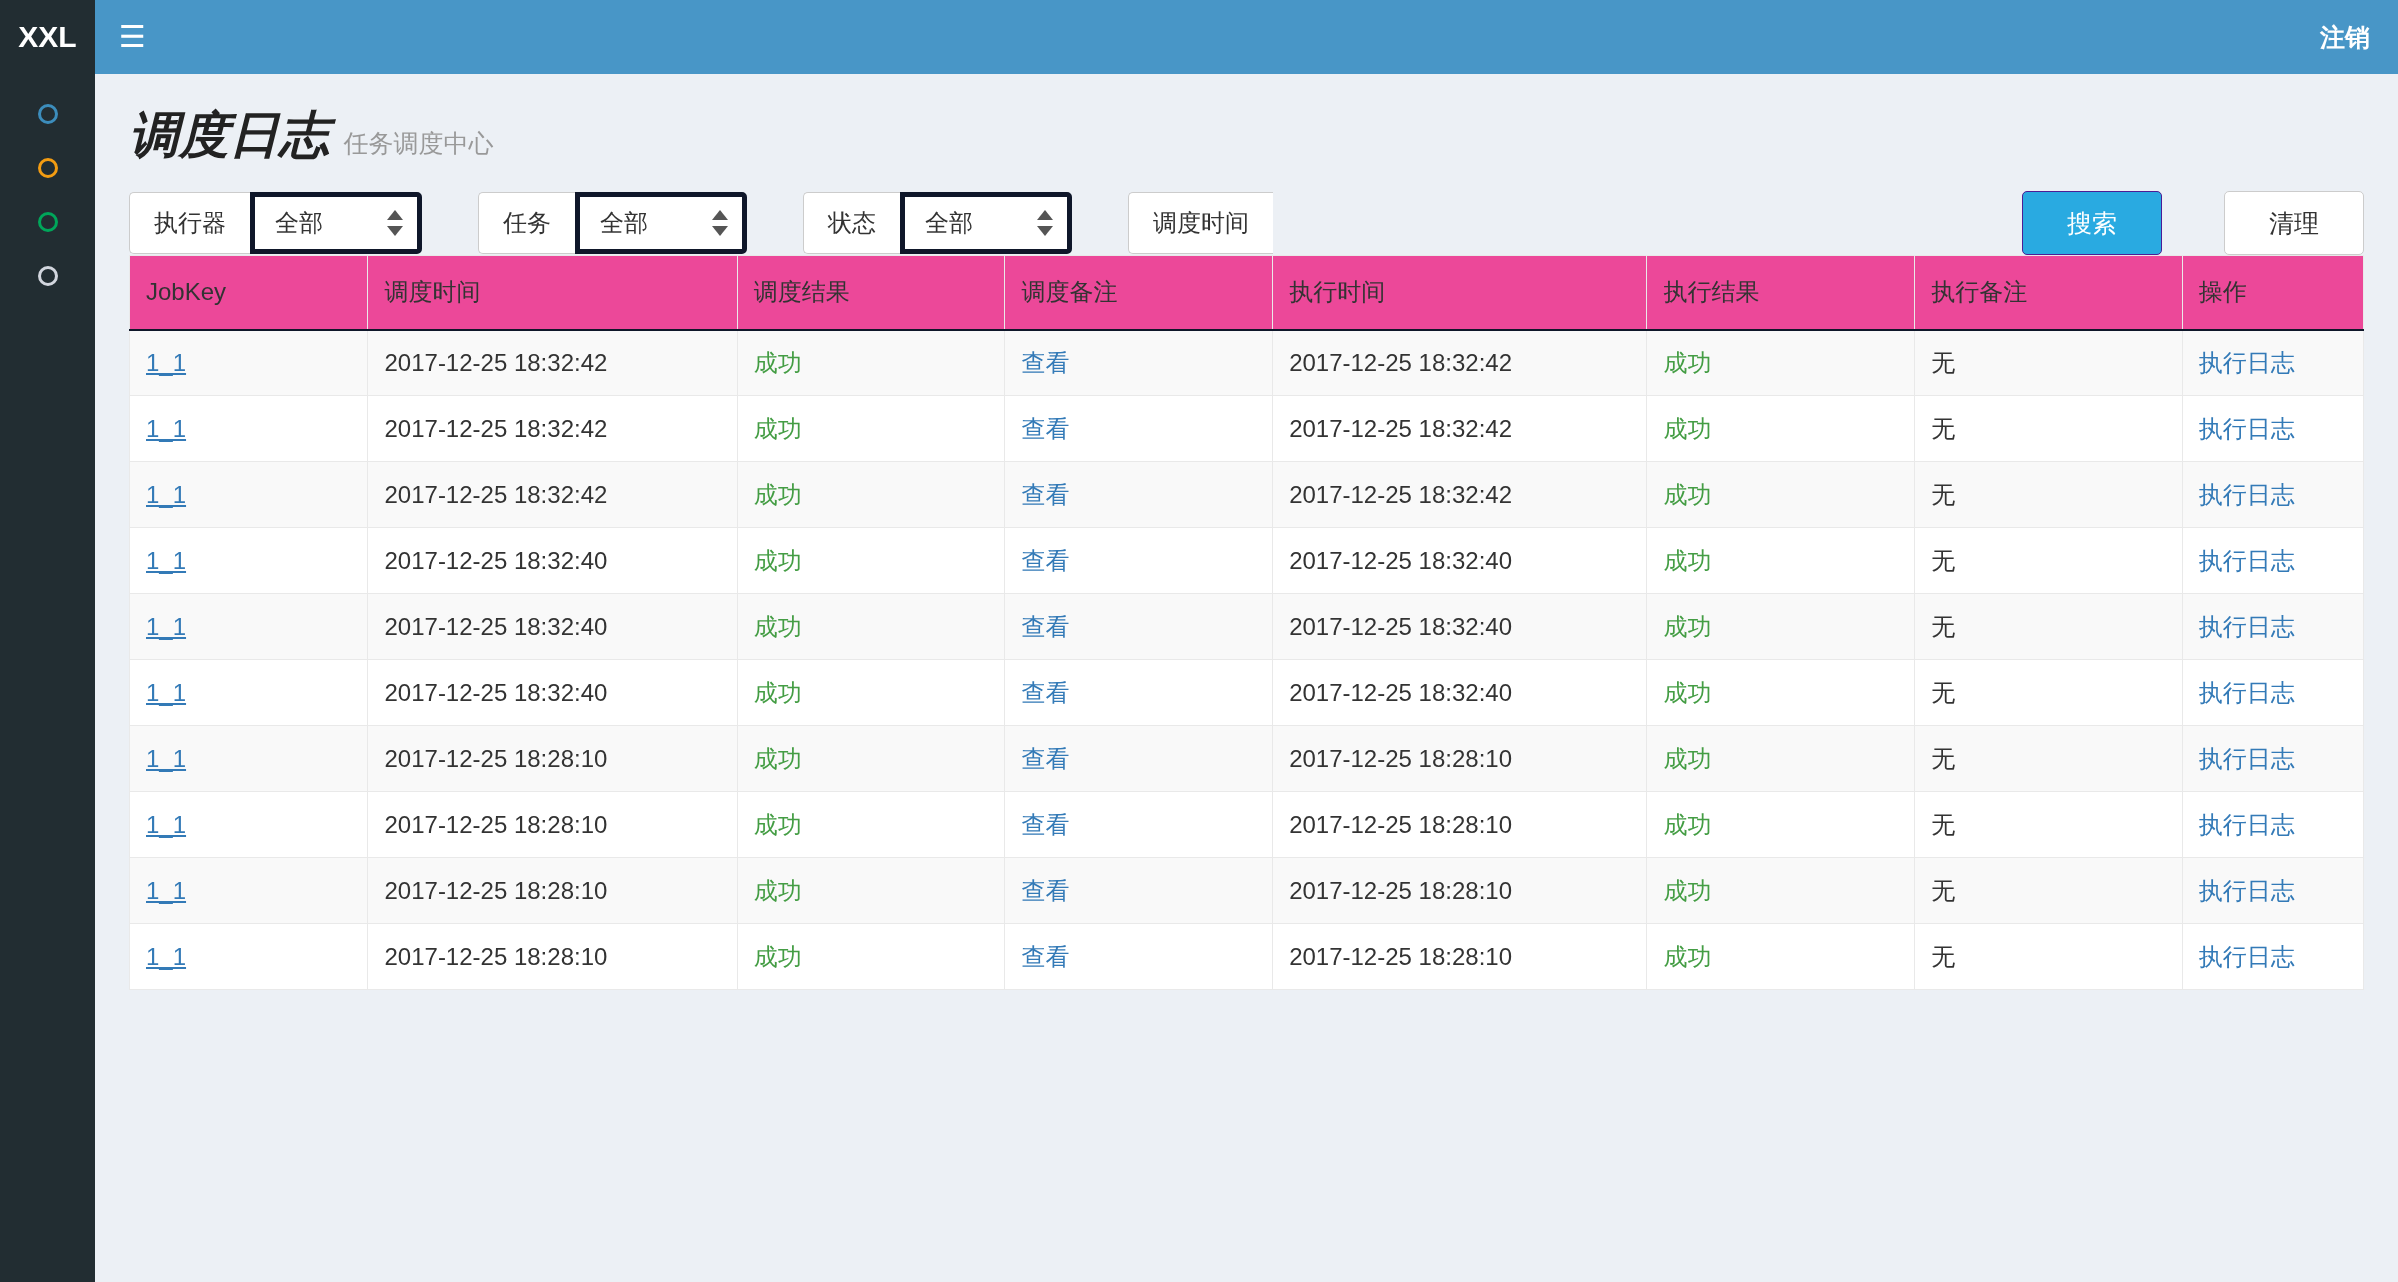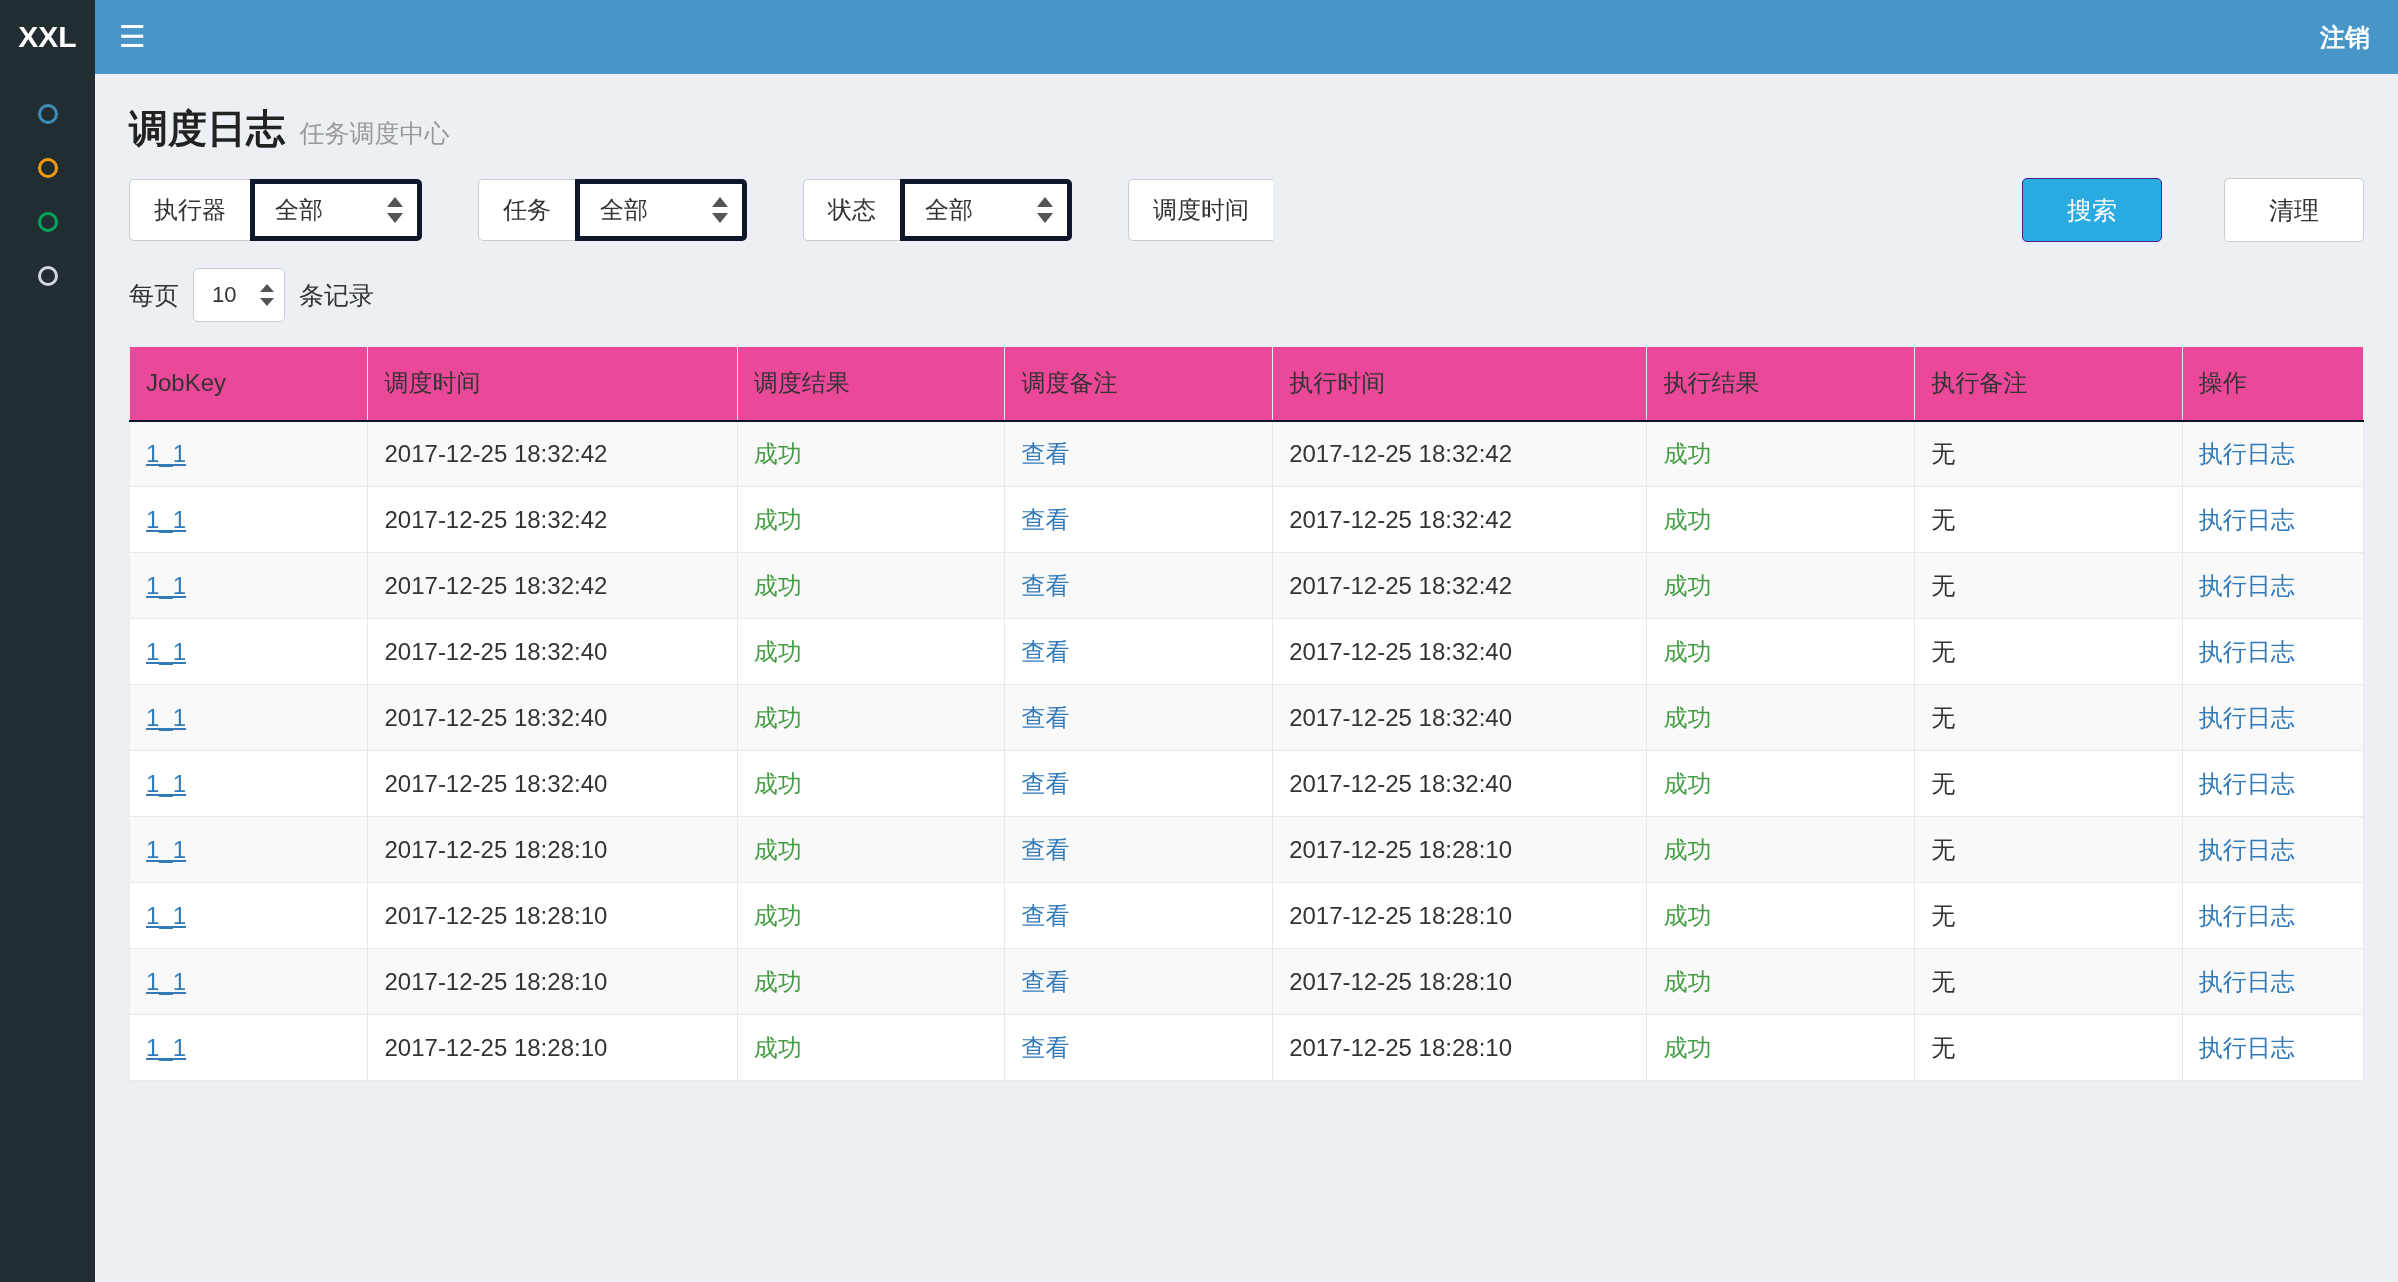--- a/index.html
+++ b/index.html
@@ -34,21 +34,21 @@
   .sidebar-menu { display: flex; flex-direction: column; align-items: center; padding-top: 30px; }
   .dot {
     width: 20px; height: 20px; border-radius: 50%;
     border: 3px solid #fff; margin-bottom: 34px; cursor: pointer;
   }
 
   
   .content { margin-left: 95px; padding: 18px 34px 0 34px; }
 
   .page-header { padding: 10px 0 22px 0; }
-  .page-title { font-size: 39px; font-weight: bold; color: #222; display: inline; }
+  .page-title { font-size: 50px; font-weight: bold; color: #222; display: inline; font-style: italic; }
   .page-subtitle { font-size: 25px; color: #999; font-weight: normal; margin-left: 10px; }
 
   
   .filters { display: flex; align-items: center; }
   .input-group { display: flex; height: 62px; }
   .input-group + .input-group { margin-left: 56px; }
   .ig-label {
     background: #fff; border: 1px solid #ccc; border-right: none;
     border-radius: 5px 0 0 5px;
     display: flex; align-items: center; padding: 0 24px;
@@ -177,31 +177,20 @@
     </div>
 
     <div class="input-group">
       <span class="ig-label">调度时间</span>
     </div>
 
     <div class="btn btn-search">搜索</div>
     <div class="btn btn-clear">清理</div>
   </div>
 
-  <div class="pagesize-row">
-    <span>每页</span>
-    <div class="pagesize-select">
-      <span>10</span>
-      <span class="stepper">
-          <i class="up"></i>
-          <i class="down"></i>
-        </span>
-    </div>
-    <span>条记录</span>
-  </div>
 
   <table>
     <colgroup>
       <col style="width:237px">
         <col style="width:367px">
         <col style="width:266px">
         <col style="width:266px">
       <col style="width:372px">
         <col style="width:266px">
         <col style="width:266px">

